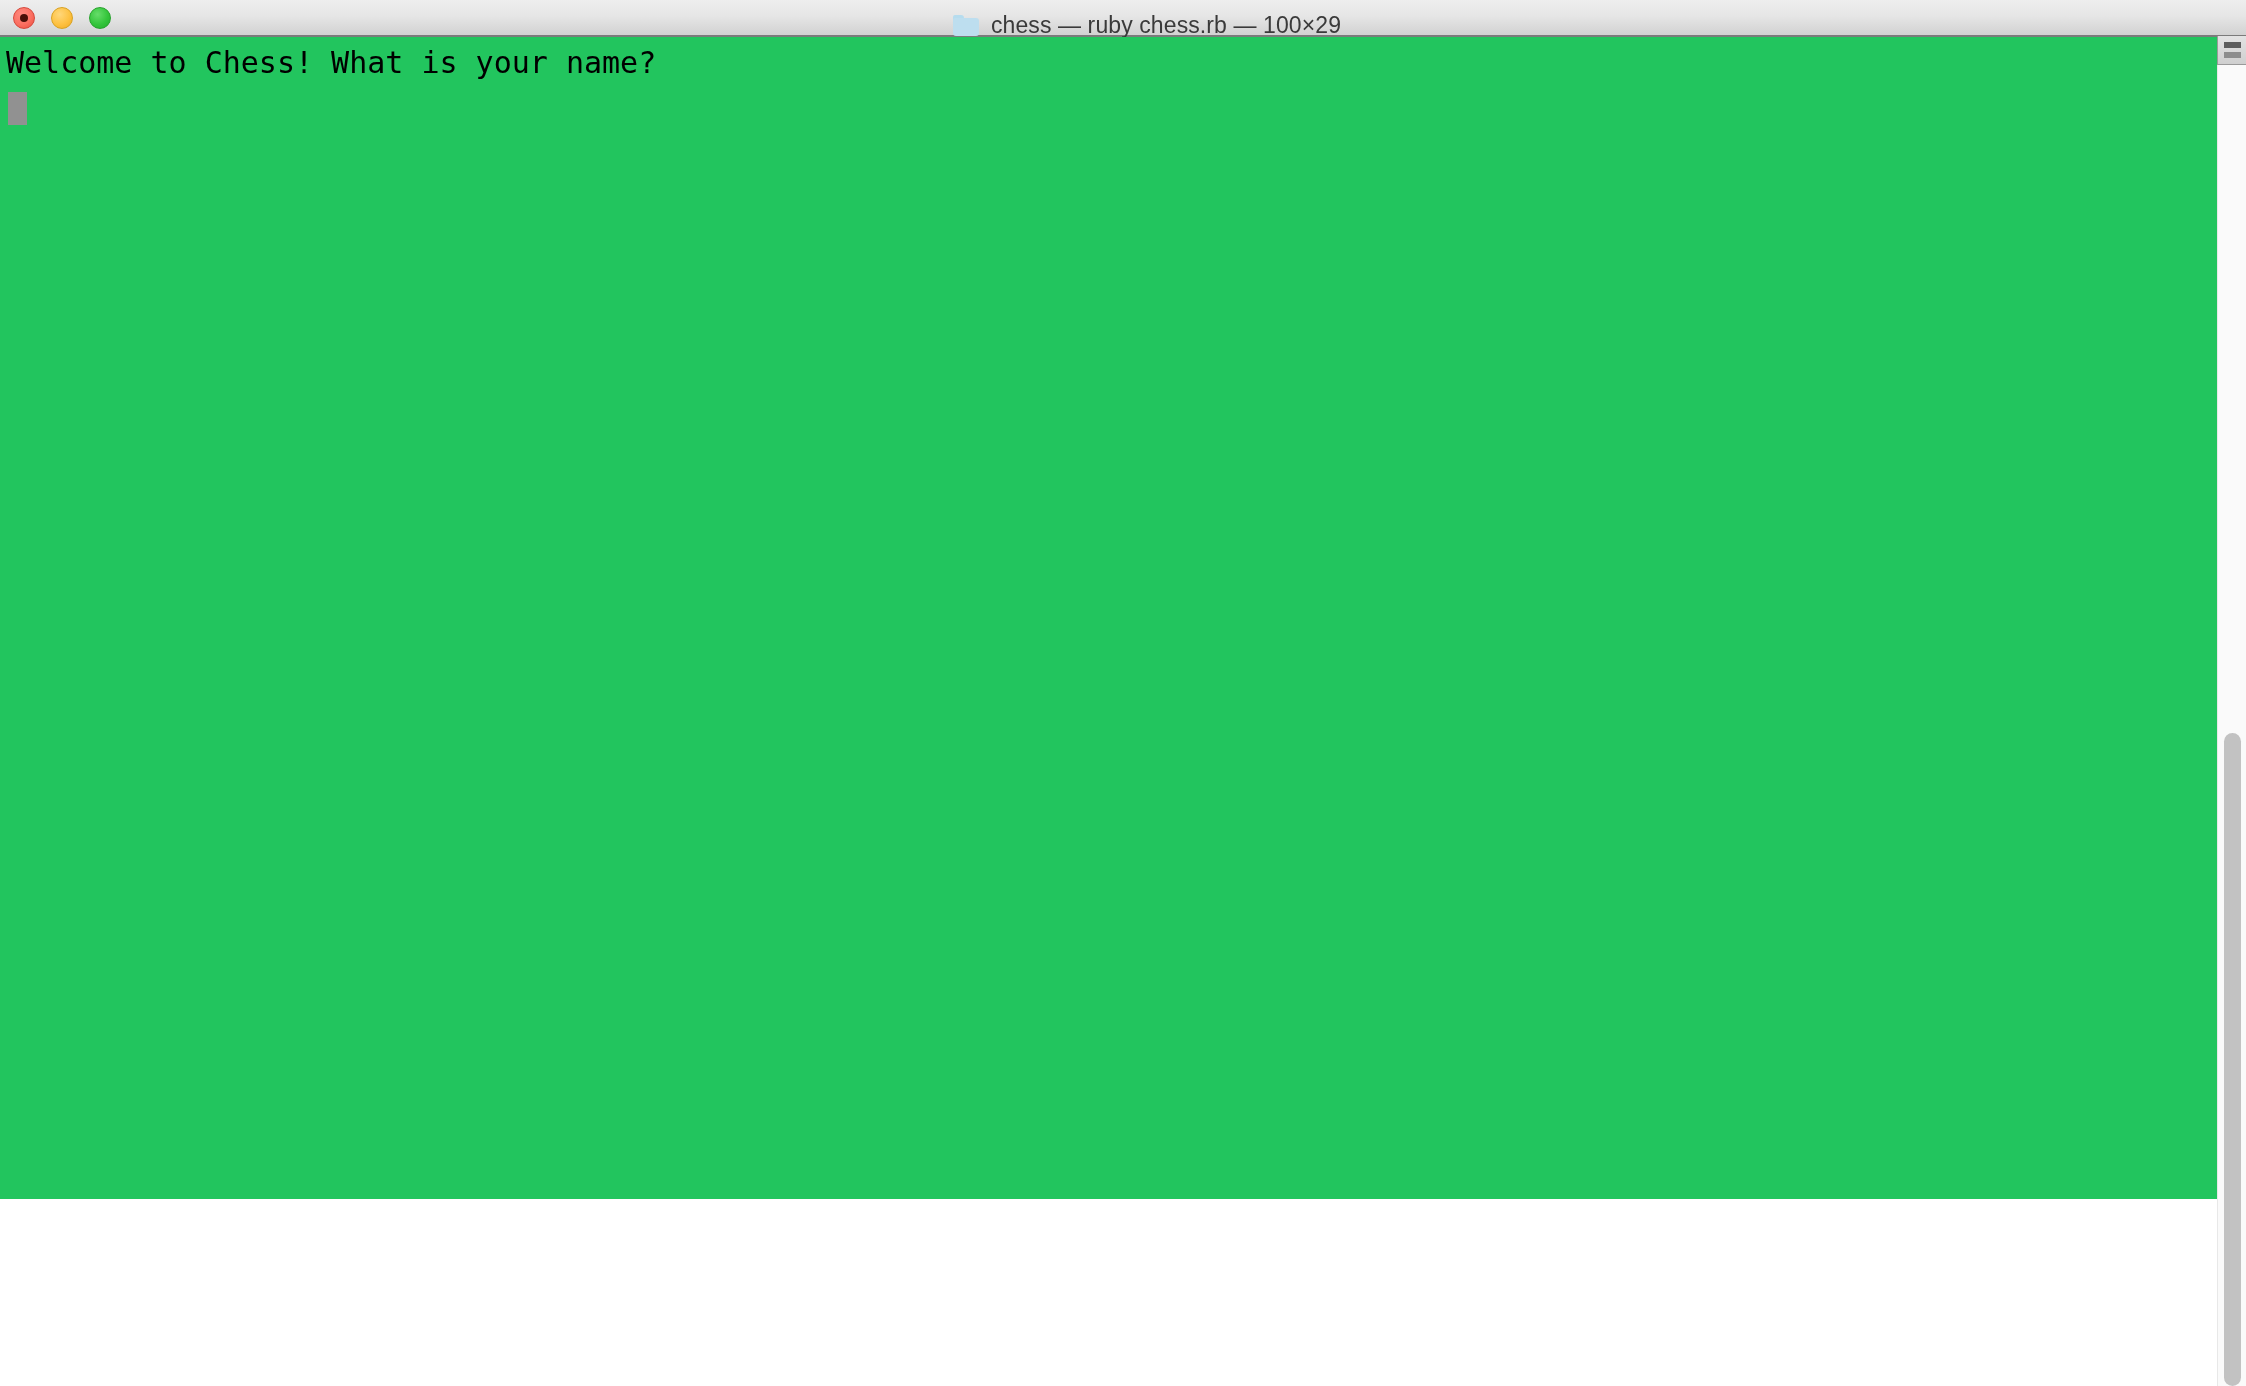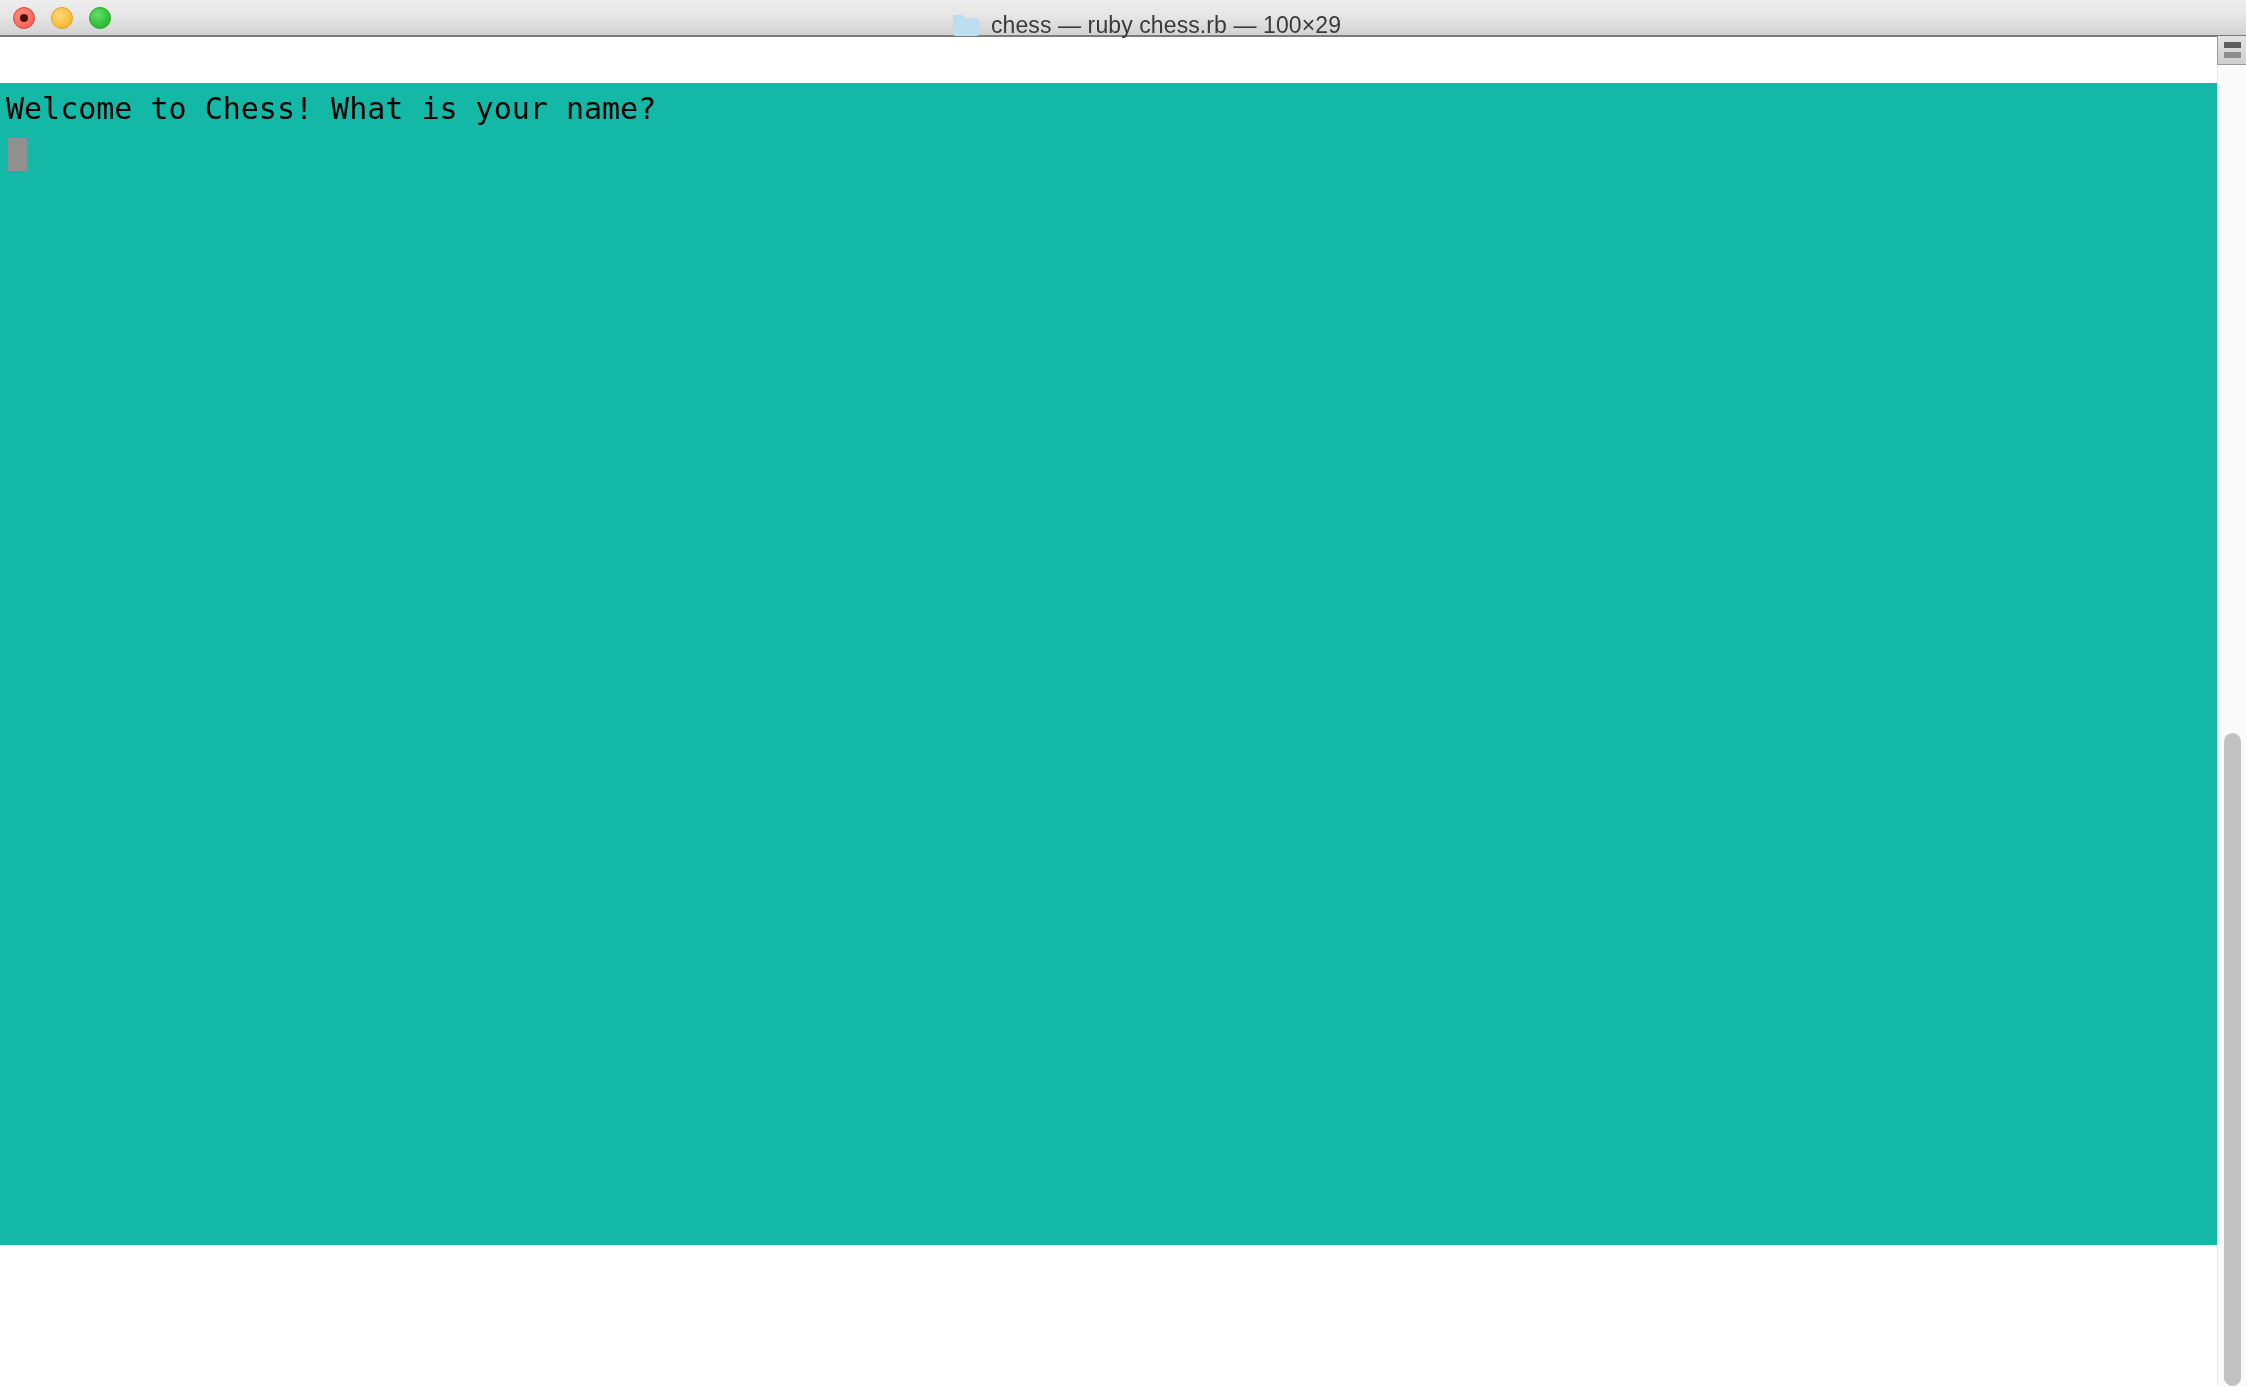--- a/index.html
+++ b/index.html
@@ -112,23 +112,22 @@
     white-space: nowrap;
   }
 
   
   #terminal {
     position: absolute;
     left: 0;
     top: 37px;
     width: 2217px;
     height: 1162px;
-    background: #14b8a6;
+    background: #22c55e;
     overflow: hidden;
-    margin-top: 46px;
   }
   #term-text {
     position: absolute;
     left: 6px;
     top: 3px;
     font-family: "DejaVu Sans Mono", "Liberation Mono", monospace;
     font-size: 30px;
     line-height: 45px;
     color: #000000;
     white-space: pre;

